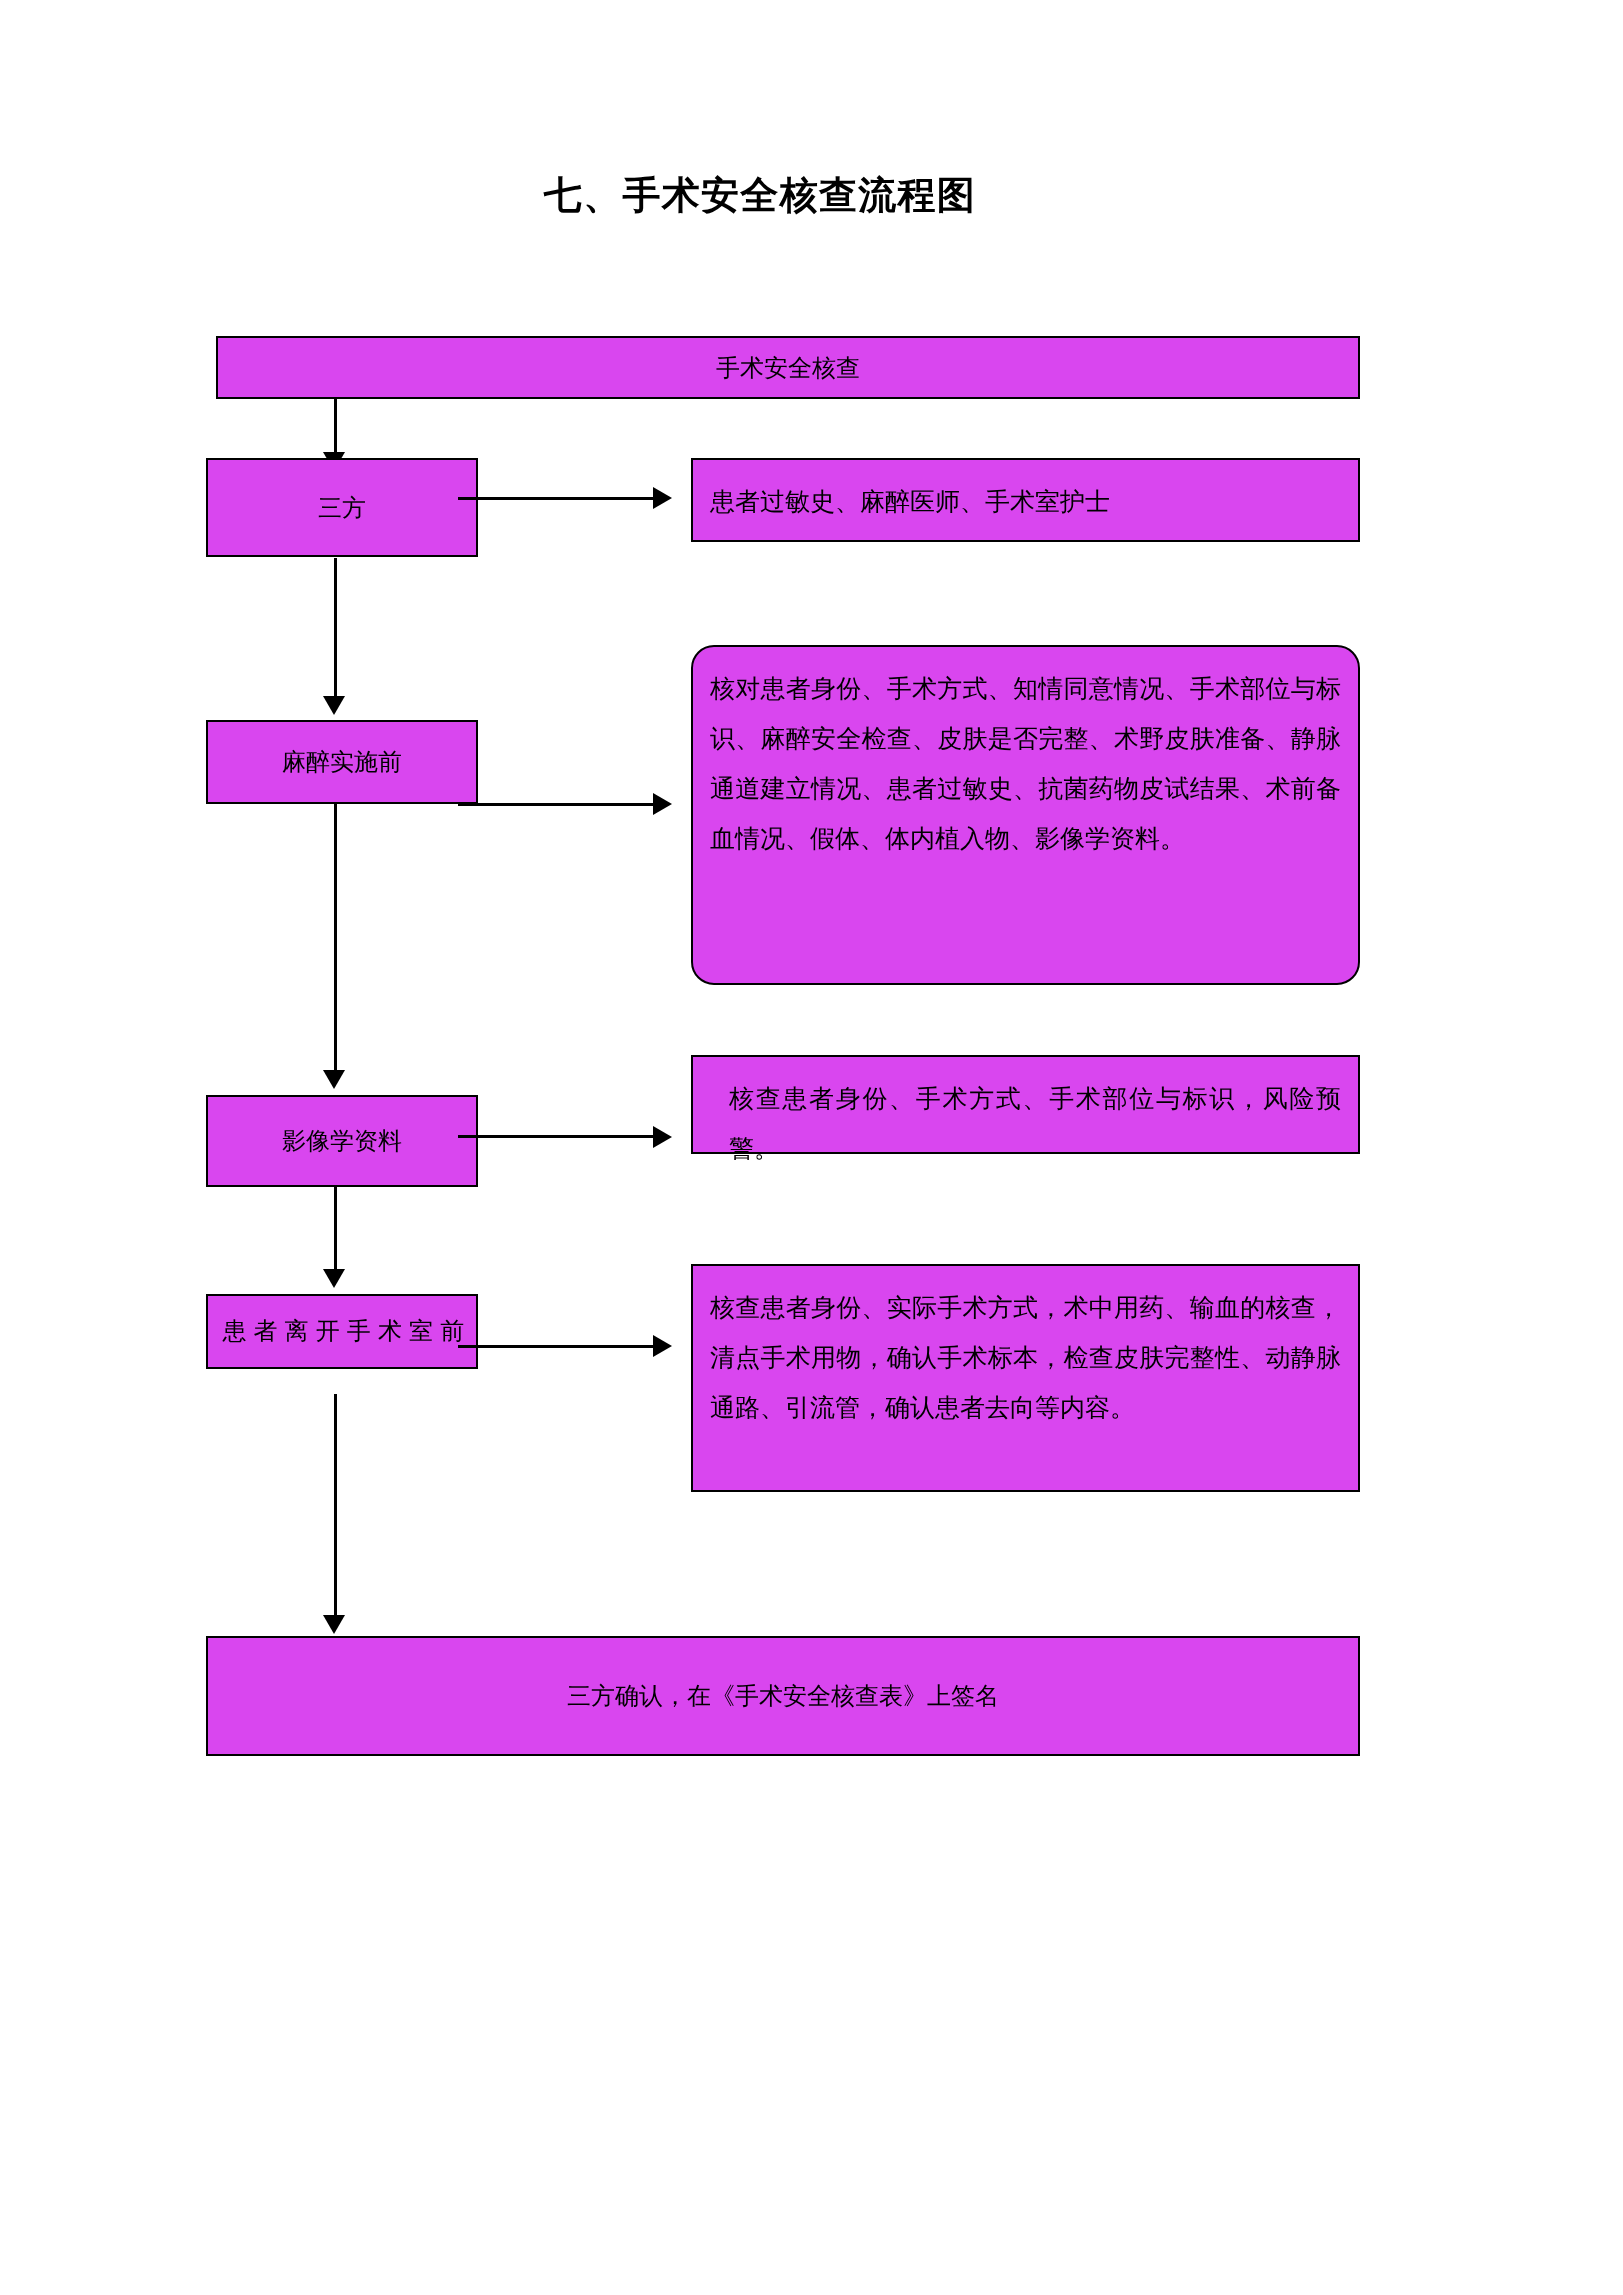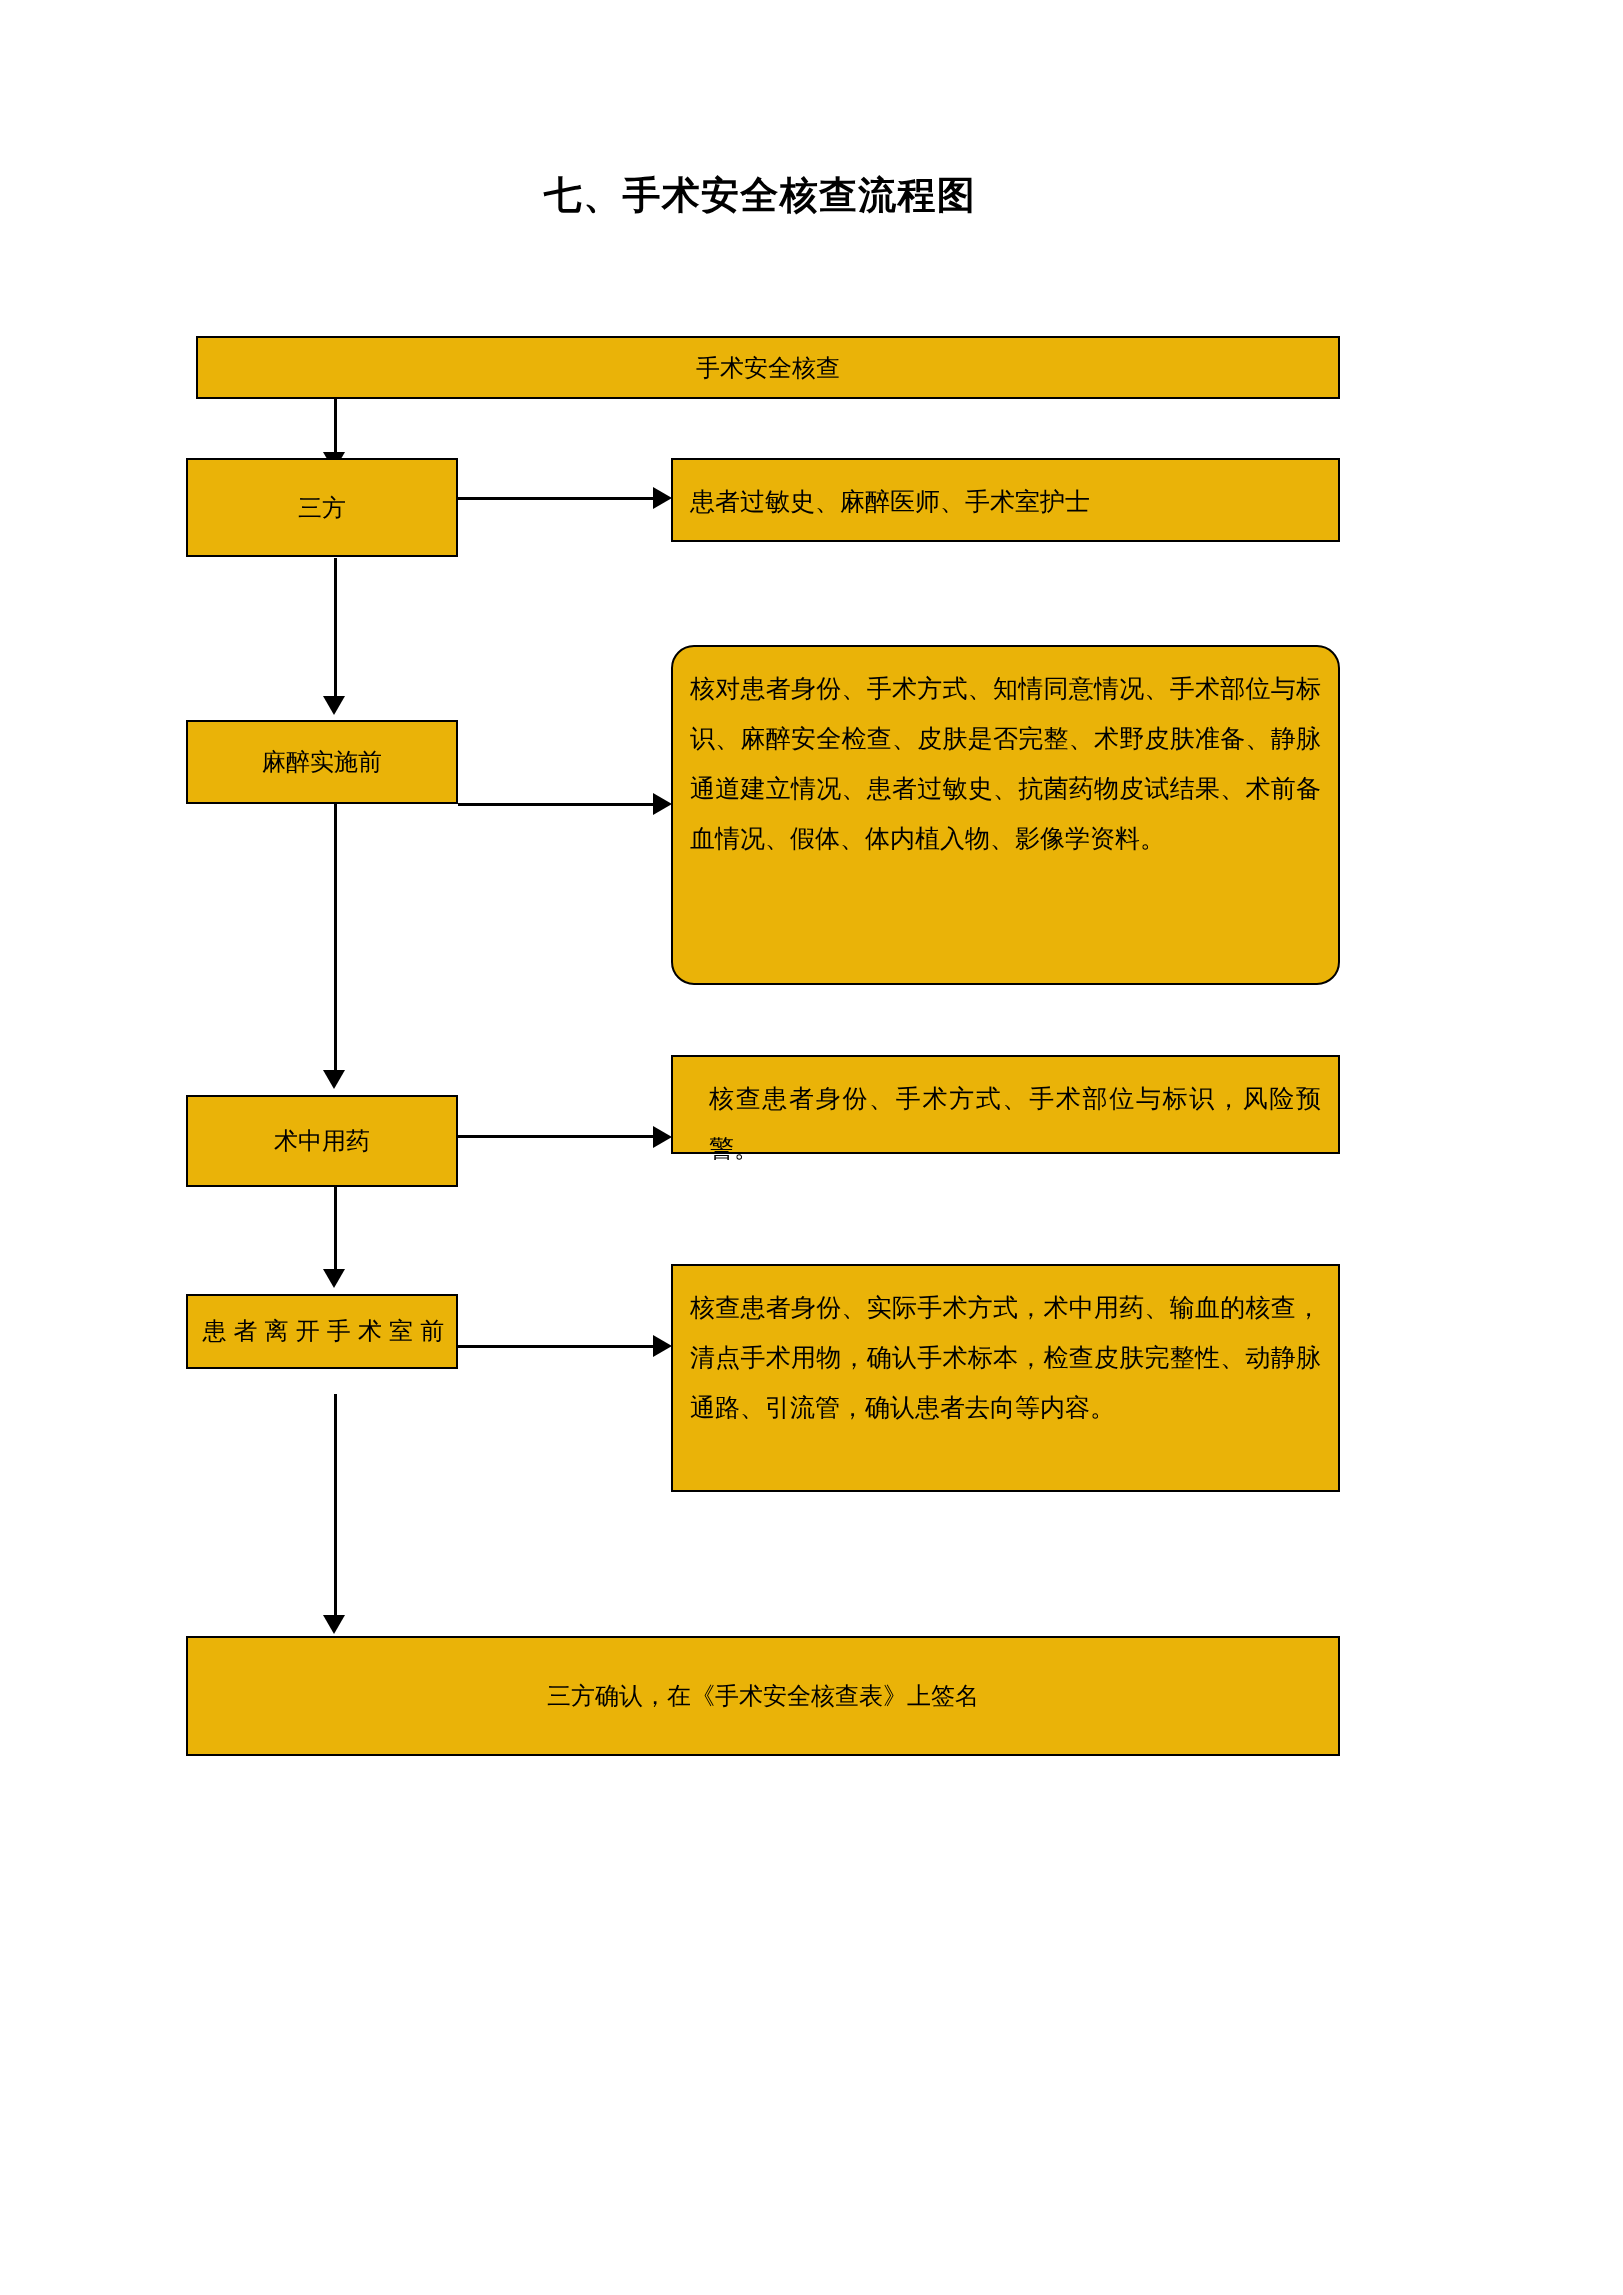--- a/index.html
+++ b/index.html
@@ -30,21 +30,22 @@
     letter-spacing: 1.3px;
     line-height: 1.1;
     margin-left: 20px;
   }
 
   
   .flow-box {
     position: absolute;
     box-sizing: border-box;
     border: 2px solid #000000;
-    background: #eab308;
+    background: #d946ef;
+    margin-left: 20px;
   }
   .box-text {
     font-family: "DejaVu Serif", "Liberation Serif", serif;
     font-size: 24px;
     line-height: 1.0;
     color: #000000;
     white-space: pre-wrap;
   }
 
   
@@ -145,21 +146,21 @@
 <div class="arrow-right" style="left:653px; top:793px;"></div>
 
 <div class="flow-box box-para" style="left:671px; top:645px; width:669px; height:340px;border-radius:23px;">
   <span class="box-text">核对患者身份、手术方式、知情同意情况、手术部位与标识、麻醉安全检查、皮肤是否完整、术野皮肤准备、静脉通道建立情况、患者过敏史、抗菌药物皮试结果、术前备血情况、假体、体内植入物、影像学资料。</span>
 </div>
 
 <div class="v-line" style="left:334px; top:804px; width:2.6px; height:278px;"></div>
 <div class="arrow-down" style="left:323px; top:1070px;"></div>
 
 <div class="flow-box box-center" style="left:186px; top:1095px; width:272px; height:92px;">
-  <span class="box-text">术中用药</span>
+  <span class="box-text">影像学资料</span>
 </div>
 
 <div class="h-line" style="left:458px; top:1135px; width:203px; height:2.6px;"></div>
 <div class="arrow-right" style="left:653px; top:1126px;"></div>
 
 <div class="flow-box box-para" style="left:671px; top:1055px; width:669px; height:99px;padding-left:36px;">
   <span class="box-text">核查患者身份、手术方式、手术部位与标识，风险预警。</span>
 </div>
 
 <div class="v-line" style="left:334px; top:1186px; width:2.6px; height:94px;"></div>

